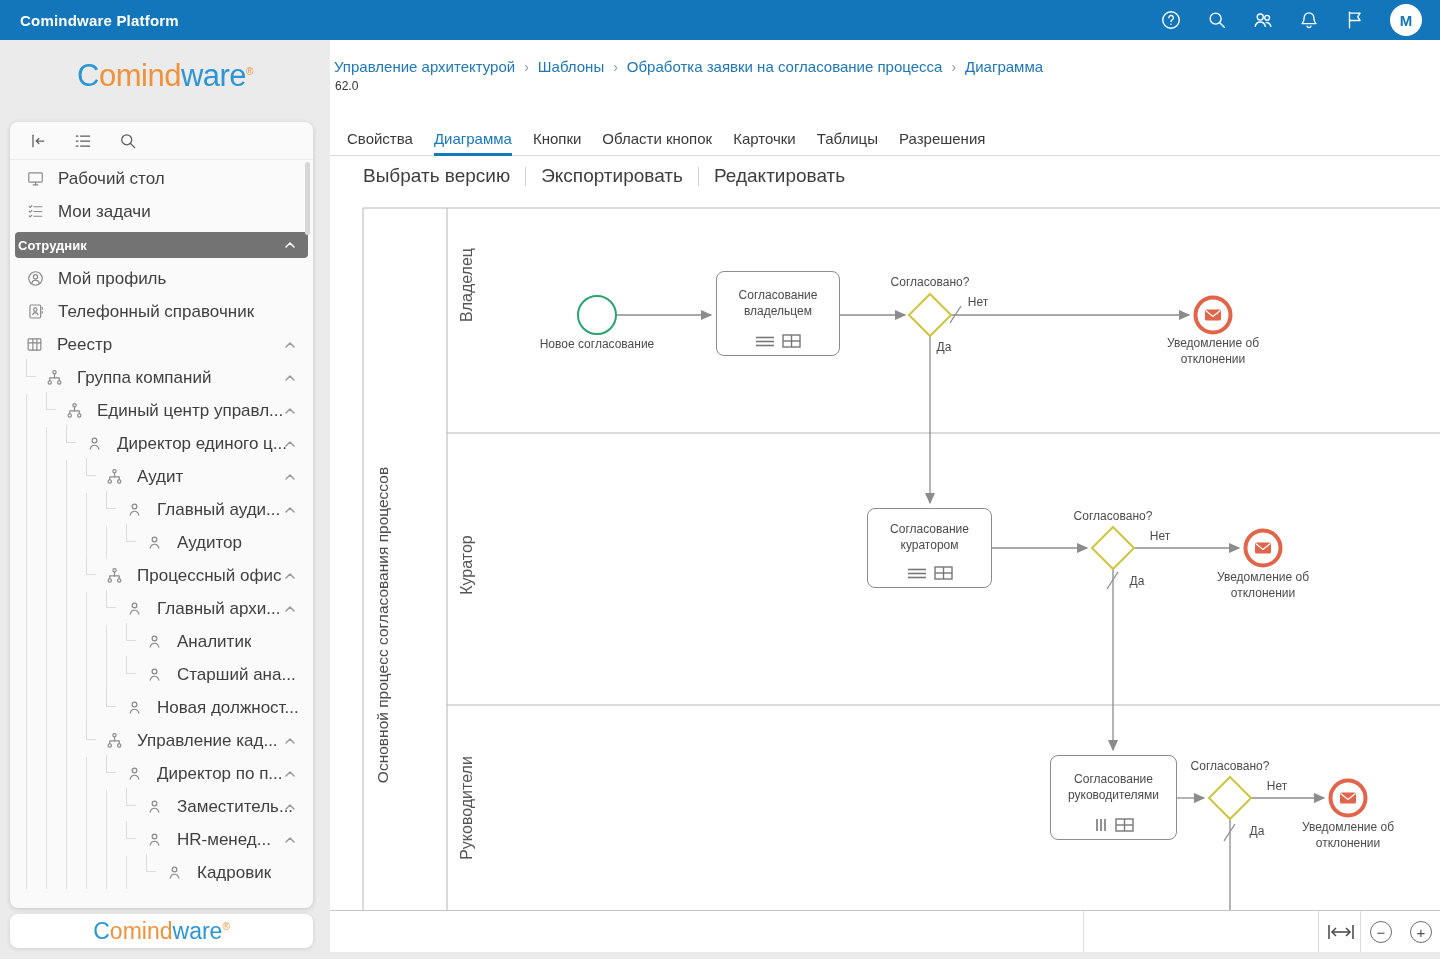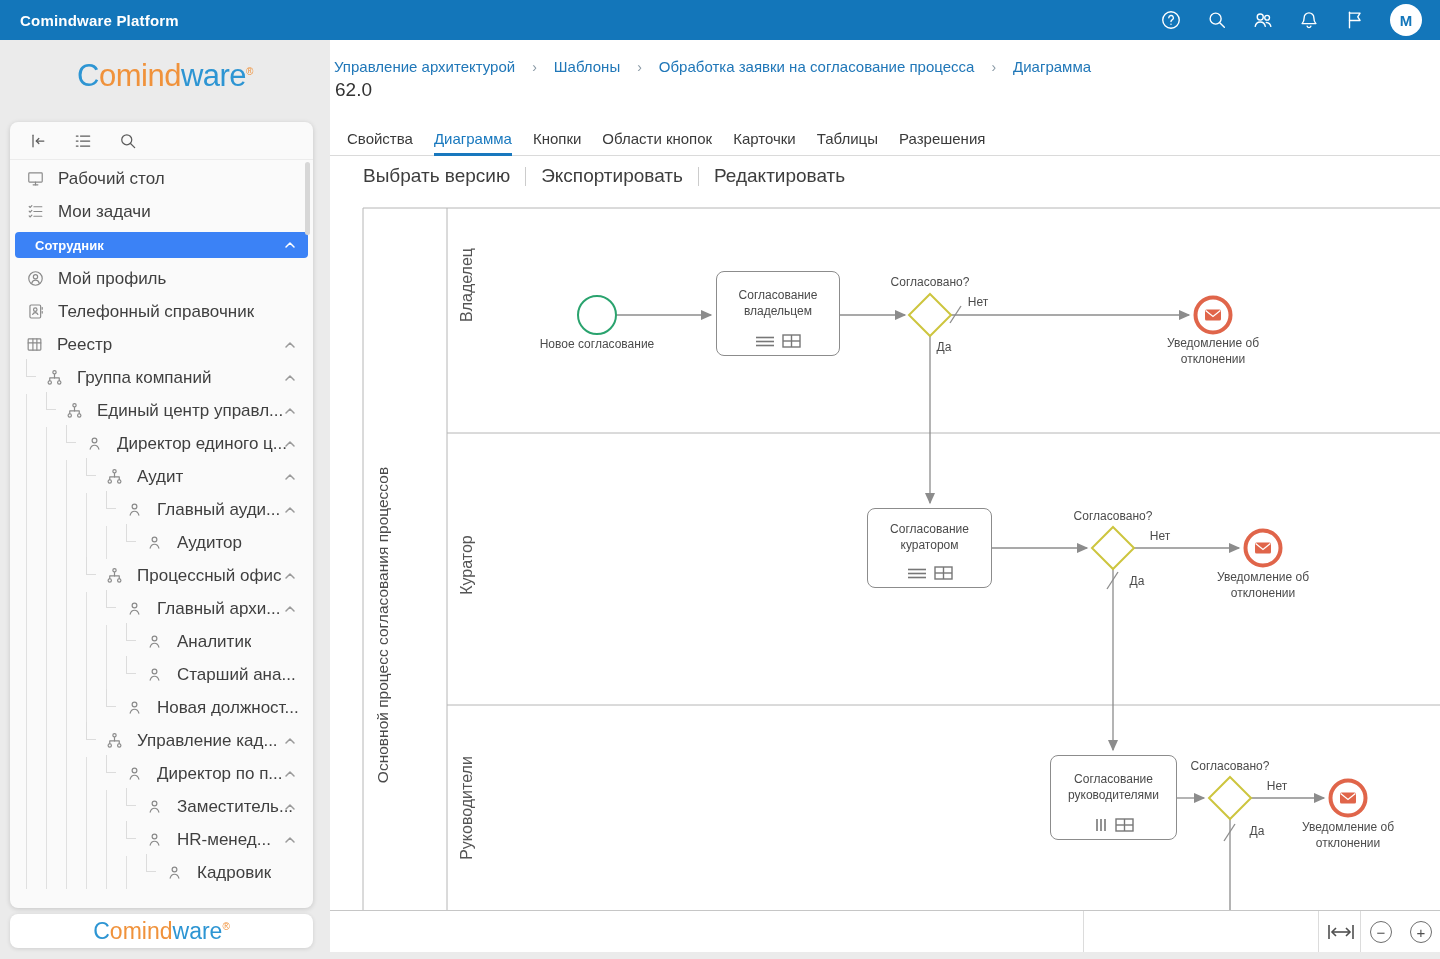--- a/index.html
+++ b/index.html
@@ -33,39 +33,39 @@
                   border-bottom:1px solid #ececec; color:#5c5c5c; }
   .side-toolbar .tool { width:20px; height:20px; cursor:pointer; }
   .side-toolbar svg { display:block; width:20px; height:20px; }
   .side-list { position:relative; padding-top:2px; }
   .row { height:33px; display:flex; align-items:center; position:relative; font-size:17px; color:#3f3f3f; cursor:pointer; }
   .row .ico { width:19px; height:19px; color:#8a8a8a; flex:0 0 auto; }
   .row .ico svg { display:block; width:19px; height:19px; }
   .row .lbl { margin-left:13px; white-space:nowrap; overflow:hidden; }
   .chev { position:absolute; right:15px; width:16px; height:16px; color:#9a9a9a; }
   .chev svg { display:block; width:16px; height:16px; }
-  .hdr { height:26px; margin:4px 5px; background:#3b82f6; border-radius:4px; color:#fff;
-         font-size:13px; font-weight:700; display:flex; align-items:center; padding:0 20px;
+  .hdr { height:26px; margin:4px 5px; background:#737373; border-radius:4px; color:#fff;
+         font-size:13px; font-weight:700; display:flex; align-items:center; padding:0 3px;
          position:relative; cursor:pointer; }
   .hdr .chev { color:#fff; right:10px; }
   .guide { position:absolute; top:0; bottom:0; width:0; border-left:1px solid #e0e0e0; }
   .elbow { position:absolute; top:-2px; height:18px; width:10px;
            border-left:1px solid #dcdcdc; border-bottom:1px solid #dcdcdc; }
   .sthumb { position:absolute; right:3px; top:40px; width:5px; height:73px; background:#d7d7d7; border-radius:3px; }
   .logo-panel { position:absolute; left:10px; top:914px; width:303px; height:34px; background:#fff;
                 border-radius:8px; box-shadow:0 1px 4px rgba(0,0,0,.12);
                 display:flex; align-items:center; justify-content:center; font-size:23px; }
 
   
   .main { position:absolute; left:330px; top:40px; width:1110px; height:912px; background:#fff; }
-  .crumbs { position:absolute; left:4px; top:18px; display:flex; align-items:center; gap:17px;
+  .crumbs { position:absolute; left:4px; top:18px; display:flex; align-items:center; gap:9px;
             font-size:15px; white-space:nowrap; }
   .crumbs a { color:#2077b8; text-decoration:none; cursor:pointer; }
   .crumbs .sep { color:#8a9aa6; font-size:14px; }
-  .version { position:absolute; left:5px; top:39px; font-size:19px; color:#333; }
+  .version { position:absolute; left:5px; top:39px; font-size:12px; color:#333; }
 
   .tabs { position:absolute; left:0; top:85px; right:0; height:31px; border-bottom:1px solid #dadada;
           display:flex; gap:21px; padding-left:17px; font-size:15px; color:#3a3a3a; }
   .tab { line-height:28px; height:31px; border-bottom:3px solid transparent; cursor:pointer; }
   .tab.active { color:#1878be; border-bottom-color:#1878be; }
 
   .actions { position:absolute; left:33px; top:125px; display:flex; align-items:center; gap:15px;
              font-size:19px; color:#3d3d3d; }
   .actions .act { cursor:pointer; }
   .actions .vsep { width:1px; height:19px; background:#ccc; }

